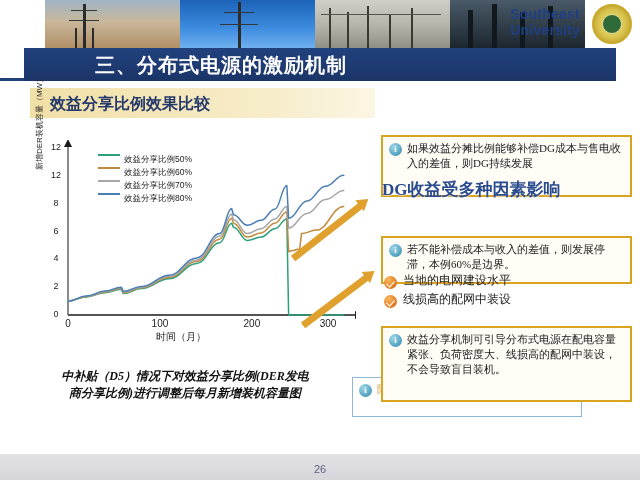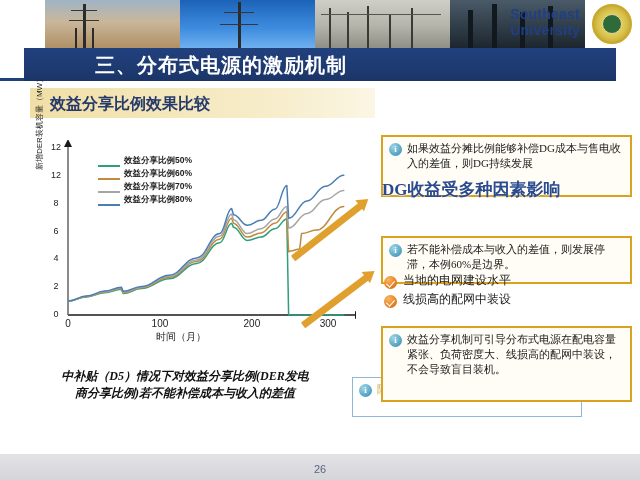--- a/index.html
+++ b/index.html
@@ -46,21 +46,21 @@
   .chart-wrap{position:absolute;left:36px;top:140px;width:320px;height:210px;}
   .ylabel{position:absolute;left:-2px;top:30px;width:120px;
           transform:rotate(-90deg);transform-origin:0 0;
           font-size:8px;color:#222;white-space:nowrap;}
   .ytick{position:absolute;right:0;width:20px;text-align:center;font-size:9px;color:#222;}
   .yticks{position:absolute;left:8px;top:0;width:22px;height:175px;}
   .xticks{position:absolute;left:32px;top:178px;width:285px;height:14px;}
   .xtick{position:absolute;font-size:10px;color:#222;transform:translateX(-50%);}
   .xlabel{position:absolute;left:120px;top:190px;font-size:10px;color:#222;white-space:nowrap;}
   .legend{position:absolute;left:62px;top:14px;}
-  .lg-row{display:flex;align-items:flex-end;height:13px;font-weight:bold;}
+  .lg-row{display:flex;align-items:flex-start;height:13px;}
   .lg-line{width:22px;height:2px;margin-right:4px;}
   .lg-txt{font-size:8.5px;color:#222;white-space:nowrap;}
 
   
   .arrow{position:absolute;height:7px;background:#e0a02e;transform-origin:0 50%;border-radius:1px;}
   .arrow::after{content:"";position:absolute;right:-8px;top:-4px;
         border-left:11px solid #e0a02e;border-top:7.5px solid transparent;
         border-bottom:7.5px solid transparent;}
 
   
@@ -238,16 +238,16 @@
   </div>
 </div>
 
 <div class="callout" style="left:381px;top:326px;width:251px;height:76px;">
   <div class="callout-row">
     <div class="ico-i">i</div>
     <div class="co-txt">效益分享机制可引导分布式电源在配电容量紧张、负荷密度大、线损高的配网中装设，不会导致盲目装机。</div>
   </div>
 </div>
 
-<div class="caption">中补贴（D5）情况下对效益分享比例(DER发电商分享比例)若不能补偿成本与收入的差值</div>
+<div class="caption">中补贴（D5）情况下对效益分享比例(DER发电商分享比例)进行调整后每月新增装机容量图</div>
 
 <div class="footer"></div>
 <div class="pageno">26</div>
 
 </body></html>

